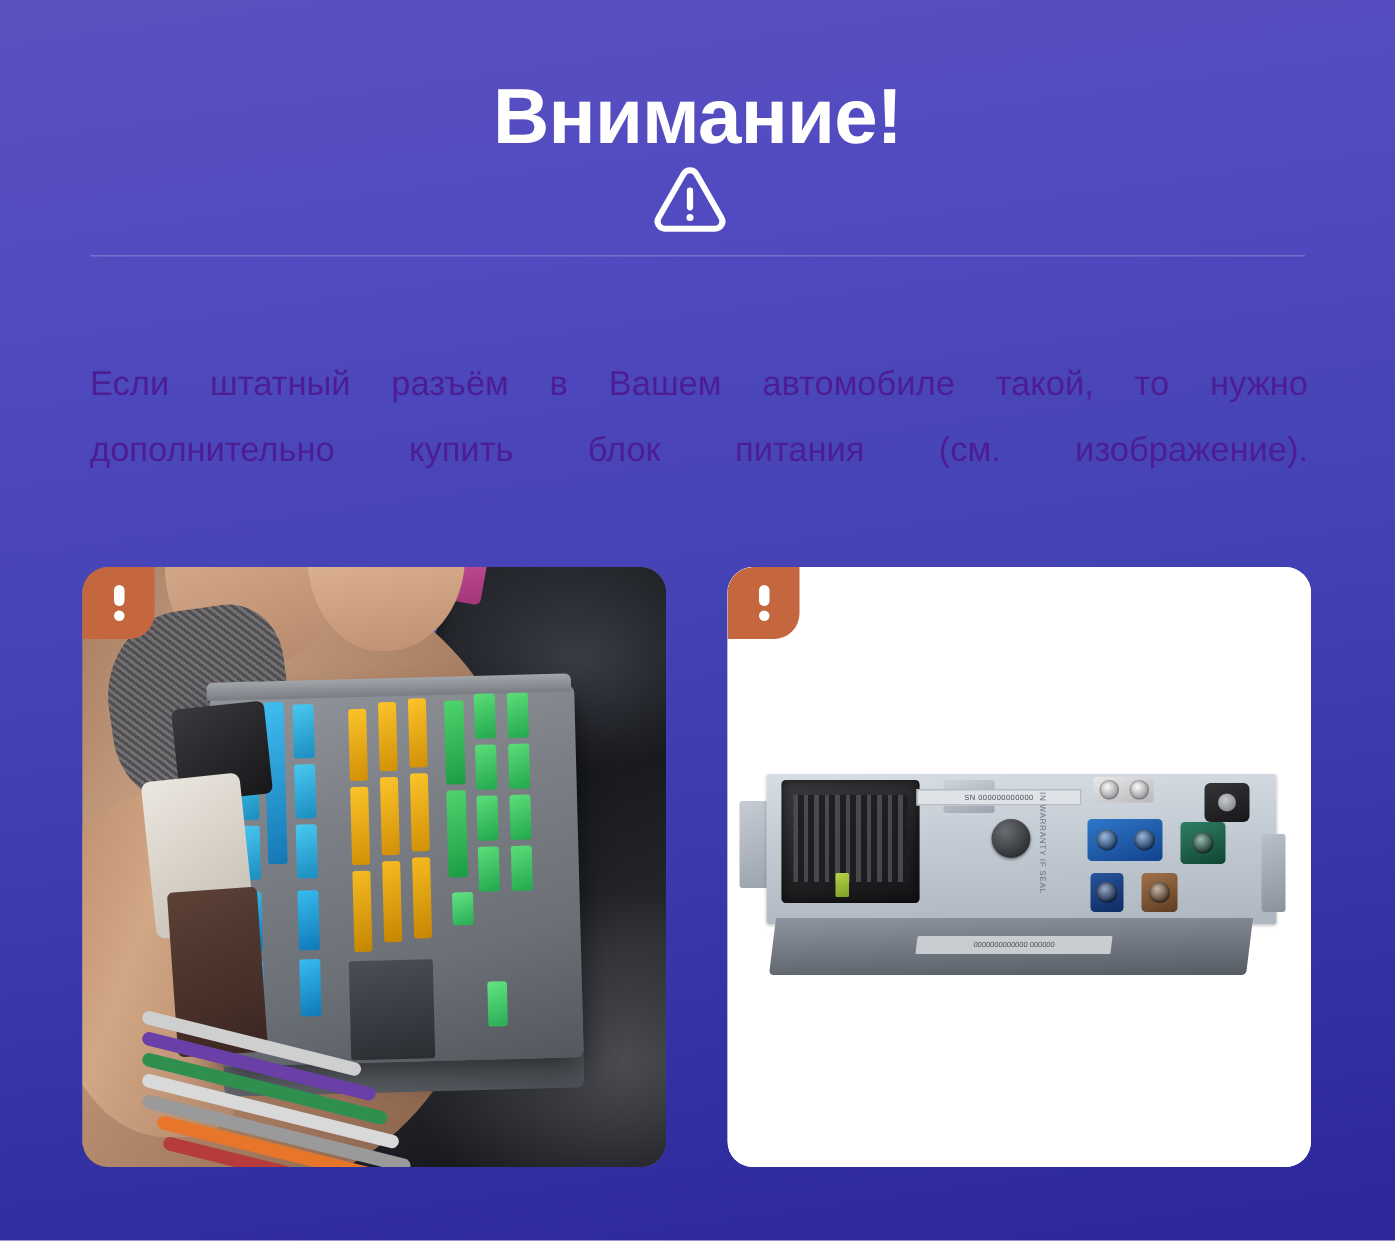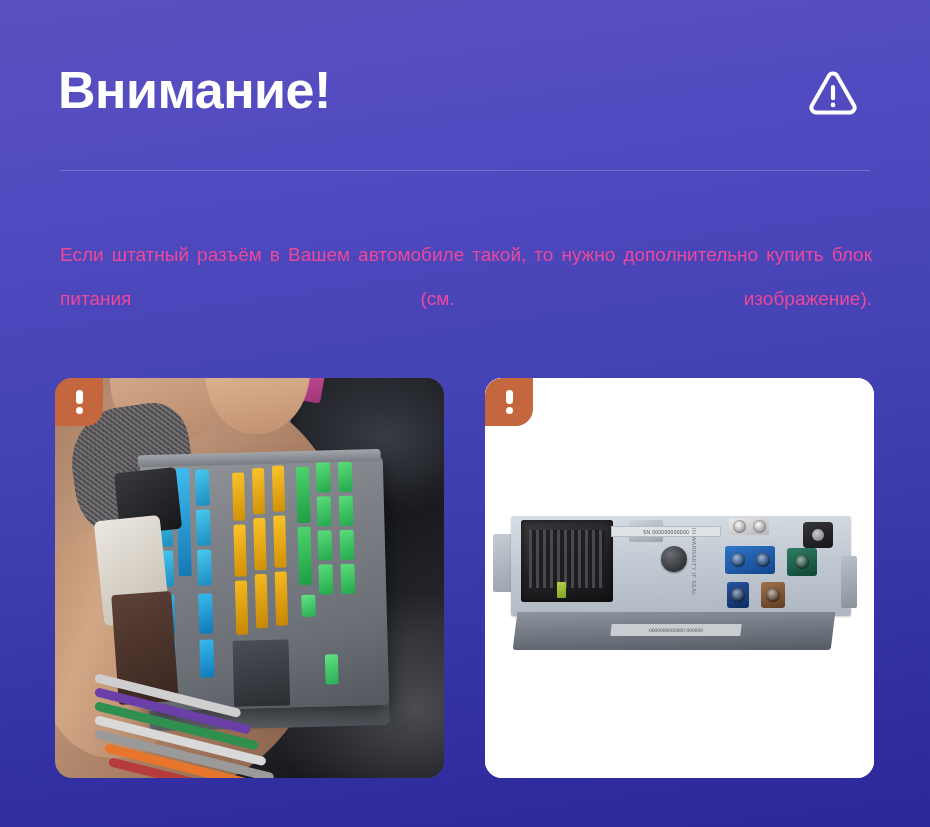--- a/index.html
+++ b/index.html
@@ -8,23 +8,23 @@
     font-family: "Liberation Sans", sans-serif;
     overflow: hidden;
   }
   body {
     background: linear-gradient(172deg, #5a51c0 0%, #514ac0 22%, #4241b3 52%, #3532a6 78%, #2b279b 100%);
     position: relative;
   }
   
   .header {
     position: absolute;
-    left: 58px; top: 64px;
+    left: 58px; top: 52px;
     width: 814px; height: 82px;
-    display: flex; justify-content: space-between;
+    display: flex; align-items: center; justify-content: space-between; flex-direction: column;
   }
   .page-title {
     font-size: 52px;
     font-weight: bold;
     color: #ffffff;
     letter-spacing: -0.5px;
     line-height: 1;
     white-space: nowrap;
   }
   .warn-icon { width: 58px; height: 58px; display: block; margin-right: 10px; }
@@ -33,23 +33,23 @@
     position: absolute;
     left: 60px; top: 170px;
     width: 810px; height: 1px;
     background: rgba(255,255,255,0.22);
   }
   
   .body-text {
     position: absolute;
     left: 60px; top: 233px;
     width: 812px;
-    font-size: 19px;
+    font-size: 23px;
     line-height: 44px;
-    color: #ec4899;
+    color: #4c1d95;
     text-align: justify;
     text-justify: inter-word;
   }
   .body-text::after { content: ""; display: inline-block; width: 100%; }
   
   .cards {
     position: absolute;
     left: 55px; top: 378px;
     width: 820px; height: 400px;
     display: flex;

